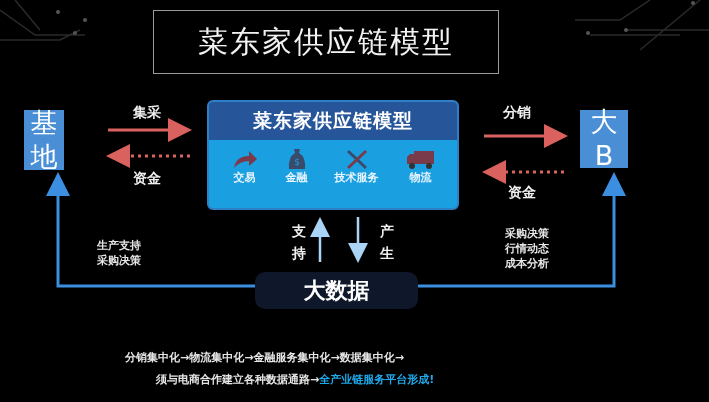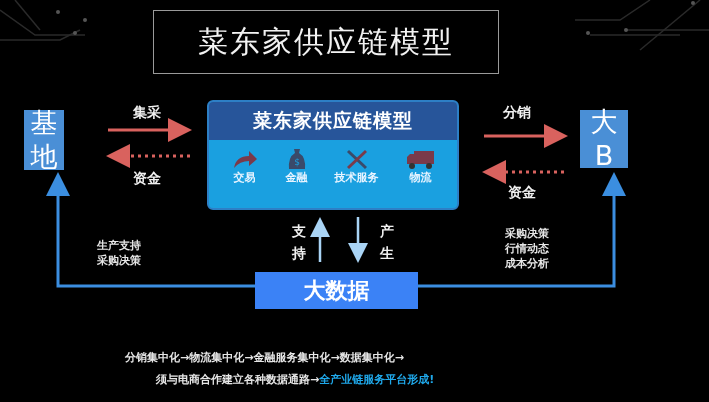--- a/index.html
+++ b/index.html
@@ -8,21 +8,21 @@
   .circuit{position:absolute;top:0;left:0;}
   .title-box{left:153px;top:10px;width:346px;height:64px;border:1px solid #9a9a9a;box-sizing:border-box;display:flex;align-items:center;justify-content:center;font-size:30px;letter-spacing:2px;color:#f2f2f2;}
   .node{background:#4a8fd6;color:#fff;display:flex;flex-direction:column;align-items:center;justify-content:center;font-size:27px;line-height:34px;}
   .platform{left:207px;top:100px;width:252px;height:110px;background:#1aa0e0;border:2px solid #2d7fc6;border-radius:6px;box-sizing:border-box;overflow:hidden;}
   .platform-head{height:38px;background:#27559a;display:flex;align-items:center;justify-content:center;font-size:19px;font-weight:bold;letter-spacing:1px;}
   .services{display:flex;justify-content:space-around;padding:8px 8px 0;}
   .svc{display:flex;flex-direction:column;align-items:center;}
   .svc-label{font-size:11px;font-weight:bold;color:#e8f4ff;}
   .lbl{font-size:14px;font-weight:bold;color:#f0f0f0;}
   .small{font-size:11px;font-weight:bold;color:#e6e6e6;line-height:15px;}
-  .bigdata{left:255px;top:272px;width:163px;height:37px;background:#3b82f6;display:flex;align-items:center;justify-content:center;font-size:22px;font-weight:bold;}
+  .bigdata{left:255px;top:272px;width:163px;height:37px;background:#0f172a;display:flex;align-items:center;justify-content:center;font-size:22px;font-weight:bold;border-radius:10px;}
   .footer{font-size:11px;font-weight:bold;color:#e6e6e6;white-space:nowrap;}
   .hl{color:#1fa8ea;}
 </style>
 </head>
 <body>
 
 <svg class="circuit" width="709" height="402">
   <g stroke="#2a2a2a" stroke-width="1.5" fill="none">
     <path d="M0 10 L35 35 L85 35"></path>
       <path d="M15 0 L40 30"></path>

